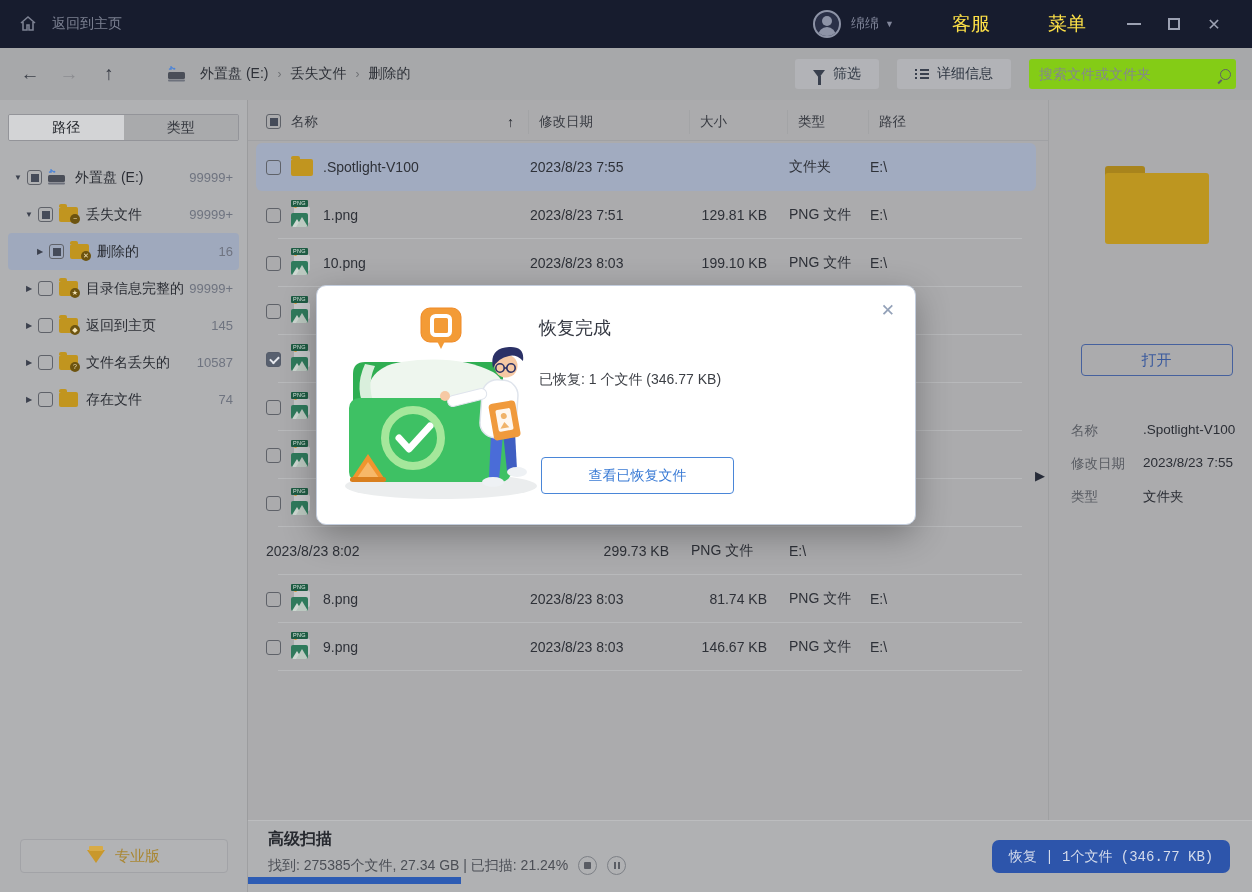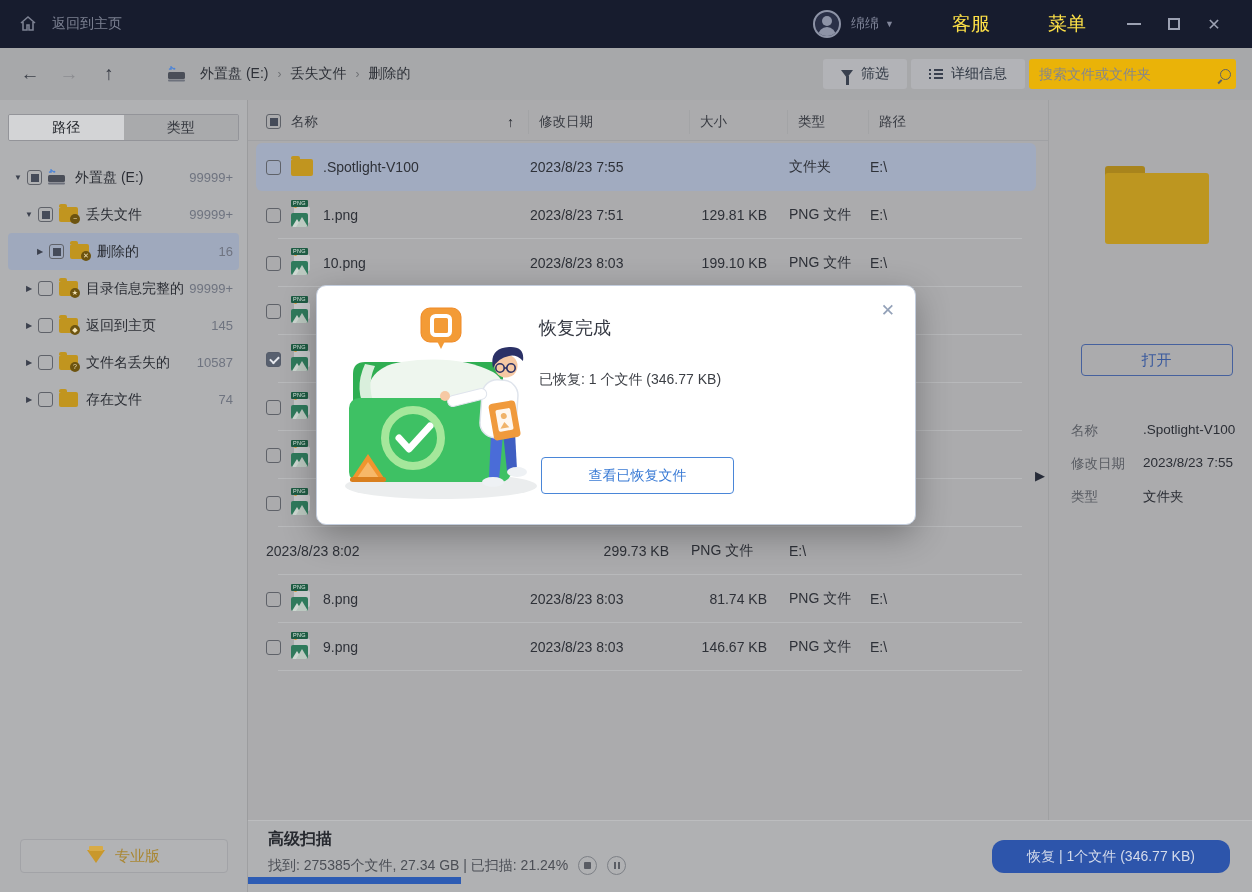--- a/index.html
+++ b/index.html
@@ -27,28 +27,28 @@
 
   
   .toolbar { height:52px; background:#a7a8aa; display:flex; align-items:center; padding:0 16px 0 18px; flex:none; }
   .nav-arrow { font-size:19px; color:#3b3f48; width:24px; text-align:center; }
   .nav-arrow.disabled { color:#8b8c90; }
   .nav-back { margin-right:15px; } .nav-fwd { margin-right:16px; } .nav-up { margin-right:30px; }
   .breadcrumb { display:flex; align-items:center; gap:9px; margin-left:16px; }
   .crumb { font-size:14px; color:#2e3138; }
   .crumb-sep { color:#6f7175; font-size:12px; }
   .drive-ic { width:20px; height:17px; position:relative; margin-right:4px; }
-  .toolbar-right { margin-left:auto; display:flex; align-items:flex-start; gap:4px; }
+  .toolbar-right { margin-left:auto; display:flex; align-items:flex-start; gap:18px; }
   .tbtn { height:30px; background:#b2b3b7; border-radius:3px; display:flex; align-items:center; gap:8px; padding:0 18px; font-size:14px; color:#2e3642; }
   .funnel { width:0; height:0; border-left:6px solid transparent; border-right:6px solid transparent; border-top:8px solid #39404e; position:relative; }
   .funnel::after { content:""; position:absolute; left:-1.5px; top:-2px; width:3px; height:9px; background:#39404e; }
   .list-ic { width:14px; height:12px; position:relative; }
   .list-ic::before { content:""; position:absolute; left:0; top:1px; width:2px; height:2px; background:#39404e; box-shadow:0 4px 0 #39404e, 0 8px 0 #39404e; }
   .list-ic::after { content:""; position:absolute; left:5px; top:1px; width:9px; height:2px; background:#39404e; box-shadow:0 4px 0 #39404e, 0 8px 0 #39404e; }
-  .searchbox { width:207px; height:30px; background:#eab308; border-radius:3px; display:flex; align-items:center; padding:0 10px; }
+  .searchbox { width:207px; height:30px; background:#84cc16; border-radius:3px; display:flex; align-items:center; padding:0 10px; }
   .searchbox input { flex:1; border:none; outline:none; background:transparent; font-size:14px; color:#55575c; font-family:inherit; }
   .searchbox input::placeholder { color:#85878c; }
   .mag-ic { width:11px; height:11px; border:1.5px solid #5f6166; border-radius:50%; position:relative; flex:none; }
   .mag-ic::after { content:""; position:absolute; width:1.5px; height:5px; background:#5f6166; left:-2px; top:9px; transform:rotate(45deg); }
 
   
   .bodyrow { flex:1; display:flex; min-height:0; position:relative; }
   .sidebar { width:248px; flex:none; background:#b0b1b3; border-right:1px solid #9b9c9e; padding:14px 8px 0 8px; }
   .seg { display:flex; height:27px; border:1px solid #939499; border-radius:2px; overflow:hidden; margin:0 0 18px 0; }
   .seg-tab { flex:1; display:flex; align-items:center; justify-content:center; font-size:14px; color:#34373e; background:#a9aaac; }
@@ -119,21 +119,21 @@
   .gem::before { content:""; position:absolute; left:-7px; top:-17px; width:14px; height:5px; background:#d8ab46; border-radius:1px; }
   .f-main { flex:1; border-top:1px solid #bcbdbf; padding:8px 0 0 20px; position:relative; }
   .scan-title { font-size:16px; font-weight:bold; color:#26292f; }
   .scan-line { display:flex; align-items:center; gap:10px; margin-top:6px; }
   .scan-status { font-size:14px; color:#4c4f56; }
   .cbtn { width:19px; height:19px; border:1.5px solid #7d8086; border-radius:50%; position:relative; flex:none; }
   .cbtn.stop::after { content:""; position:absolute; inset:5px; background:#5a5d64; border-radius:1px; }
   .cbtn.pause::before, .cbtn.pause::after { content:""; position:absolute; top:5px; width:2px; height:7px; background:#5a5d64; }
   .cbtn.pause::before { left:5.5px; } .cbtn.pause::after { right:5.5px; }
   .f-right { border-top:1px solid #bcbdbf; display:flex; align-items:center; padding:0 22px 0 0; }
-  .recover-btn { min-width:238px; height:33px; background:#2d55ab; border:none; border-radius:12px; color:#d4dbeb; font-size:14px; font-family:Liberation Sans, sans-serif; padding:0 16px; }
+  .recover-btn { min-width:238px; height:33px; background:#2d55ab; border:none; border-radius:7px; color:#d4dbeb; font-size:14px; font-family:Liberation Mono, monospace; padding:0 16px; }
   .progress-track { position:absolute; left:248px; right:0; bottom:8px; height:7px; }
   .progress-fill { height:100%; background:#2d5cb4; width:21%; }
 
   
   .dialog { position:absolute; left:316px; top:285px; width:600px; height:240px; background:#ffffff; border:1px solid #c3cddd; border-radius:10px; box-shadow:0 10px 34px rgba(0,0,0,.30); z-index:50; }
   .dlg-close { position:absolute; right:20px; top:14px; font-size:17px; color:#93a1b8; }
   .dlg-title { position:absolute; left:222px; top:30px; font-size:18px; color:#333741; }
   .dlg-msg { position:absolute; left:222px; top:85px; font-size:14px; color:#3c3f45; }
   .dlg-btn { position:absolute; left:224px; top:171px; width:193px; height:37px; background:#fff; border:1px solid #4a86d8; border-radius:4px; color:#3a7bd5; font-size:14px; font-family:inherit; }
   .illus { position:absolute; left:24px; top:18px; width:210px; height:205px; }

